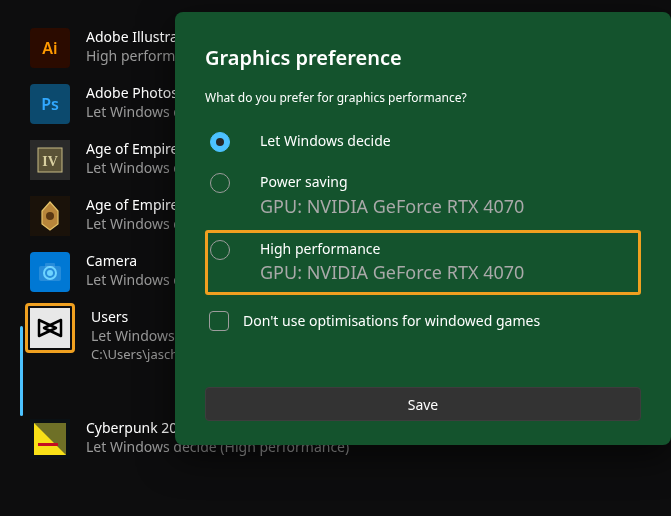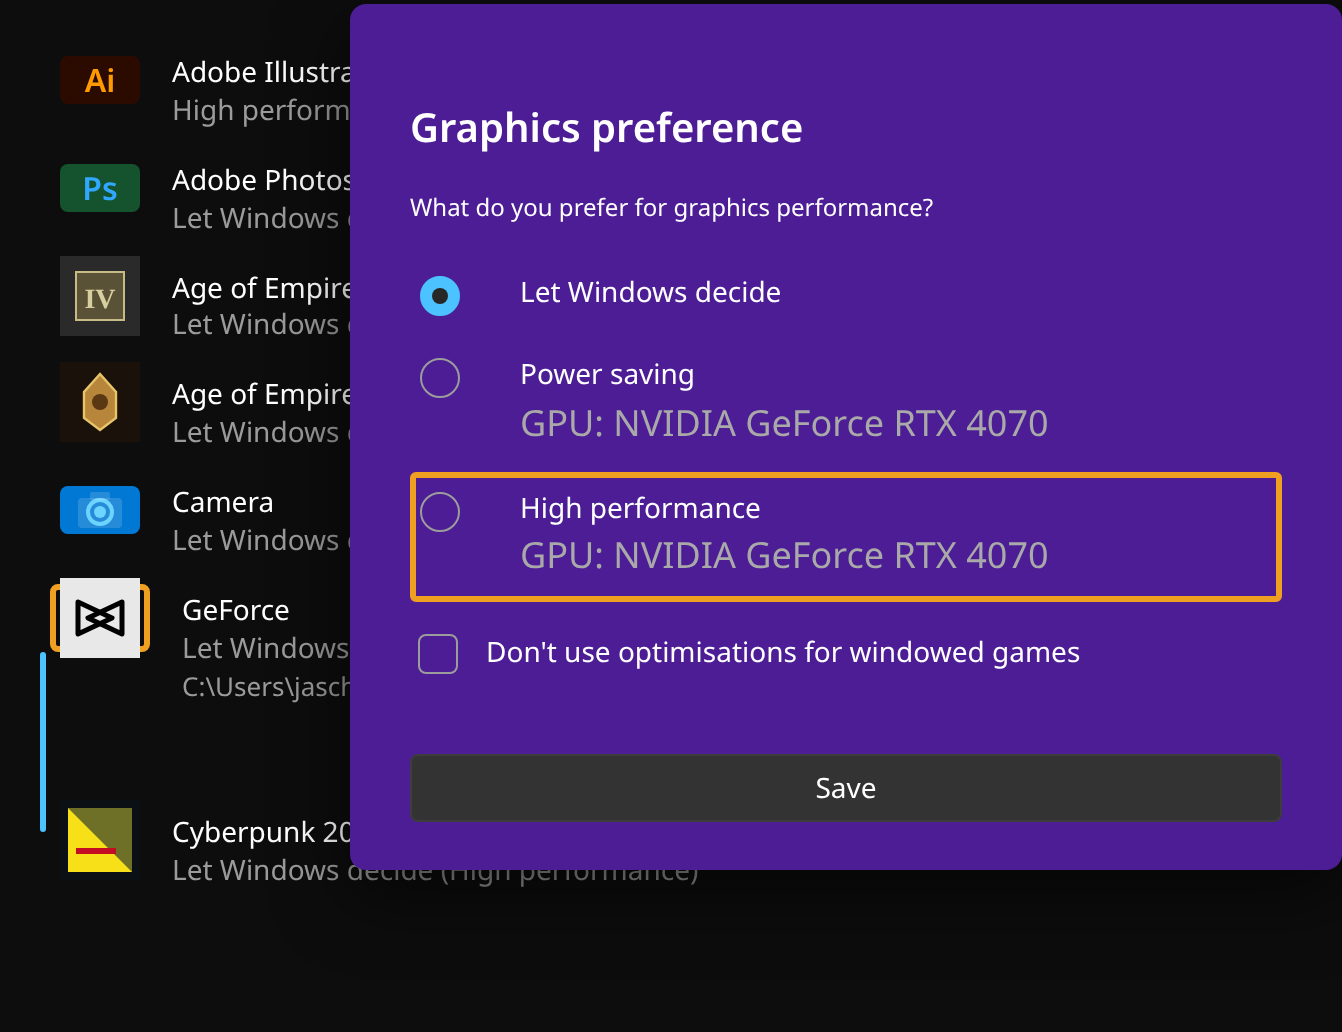--- a/index.html
+++ b/index.html
@@ -26,21 +26,21 @@
     border-radius: 2px;
   }
   .app-item {
     display: flex;
     align-items: flex-start;
     padding: 8px 0 8px 10px;
     gap: 16px;
   }
   .app-icon {
     width: 40px;
-    height: 24px;
+    height: 40px;
     border-radius: 4px;
     flex-shrink: 0;
     display: flex;
     align-items: center;
     justify-content: center;
     font-size: 16px;
     font-weight: 600;
   }
   .app-icon svg { width: 40px; height: 40px; }
   .capcut-highlight {
@@ -51,27 +51,27 @@
   }
   .app-meta { display: flex; flex-direction: column; }
   .app-name { font-size: 14px; color: #ffffff; line-height: 1.35; }
   .app-sub  { font-size: 14px; color: #9b9b9b; line-height: 1.35; }
   .app-path { font-size: 13px; color: #9b9b9b; line-height: 1.35; }
 
   
   .dialog {
     position: absolute;
     left: 175px;
-    top: 2px;
+    top: 12px;
     width: 496px;
     height: 433px;
-    background: #4c1d95;
+    background: #14532d;
     border-radius: 8px;
     box-shadow: 0 12px 36px rgba(0,0,0,.6);
-    padding: 48px 30px 24px 30px;
+    padding: 32px 30px 24px 30px;
     display: flex;
     flex-direction: column;
   }
   .dialog-title { font-size: 20px; font-weight: 600; margin-bottom: 18px; }
   .dialog-question { font-size: 12px; color: #ffffff; margin-bottom: 16px; }
   .opts { display: flex; flex-direction: column; }
   .opt {
     display: flex;
     align-items: flex-start;
     gap: 30px;
@@ -117,21 +117,21 @@
 
   <div class="app-item">
     <div class="app-icon" style="background:#2b0b00;color:#ff9a00">Ai</div>
     <div class="app-meta">
       <span class="app-name">Adobe Illustrato</span>
       <span class="app-sub">High performan</span>
     </div>
   </div>
 
   <div class="app-item">
-    <div class="app-icon" style="background:#14532d;color:#31a8ff">Ps</div>
+    <div class="app-icon" style="background:#0c4a6e;color:#31a8ff">Ps</div>
     <div class="app-meta">
       <span class="app-name">Adobe Photosh</span>
       <span class="app-sub">Let Windows de</span>
     </div>
   </div>
 
   <div class="app-item">
     <div class="app-icon">
       <svg viewBox="0 0 40 40">
           <rect width="40" height="40" fill="#2a2a2a"></rect>
@@ -178,21 +178,21 @@
     <div class="capcut-highlight">
       <div class="app-icon" style="background:#e8e8e8">
         <svg viewBox="0 0 40 40">
             <rect width="40" height="40" fill="#e8e8e8"></rect>
             <path d="M9 12 L26 20 L9 28 Z" fill="none" stroke="#000" stroke-width="2.5" stroke-linejoin="round"></path>
             <path d="M31 12 L14 20 L31 28 Z" fill="none" stroke="#000" stroke-width="2.5" stroke-linejoin="round"></path>
           </svg>
       </div>
     </div>
     <div class="app-meta" style="margin-left:5px;">
-      <span class="app-name">GeForce</span>
+      <span class="app-name">Users</span>
       <span class="app-sub">Let Windows de</span>
       <span class="app-path">C:\Users\jasch\</span>
     </div>
   </div>
 
   <div style="height:40px"></div>
 
   <div class="app-item">
     <div class="app-icon">
       <svg viewBox="0 0 40 40">

